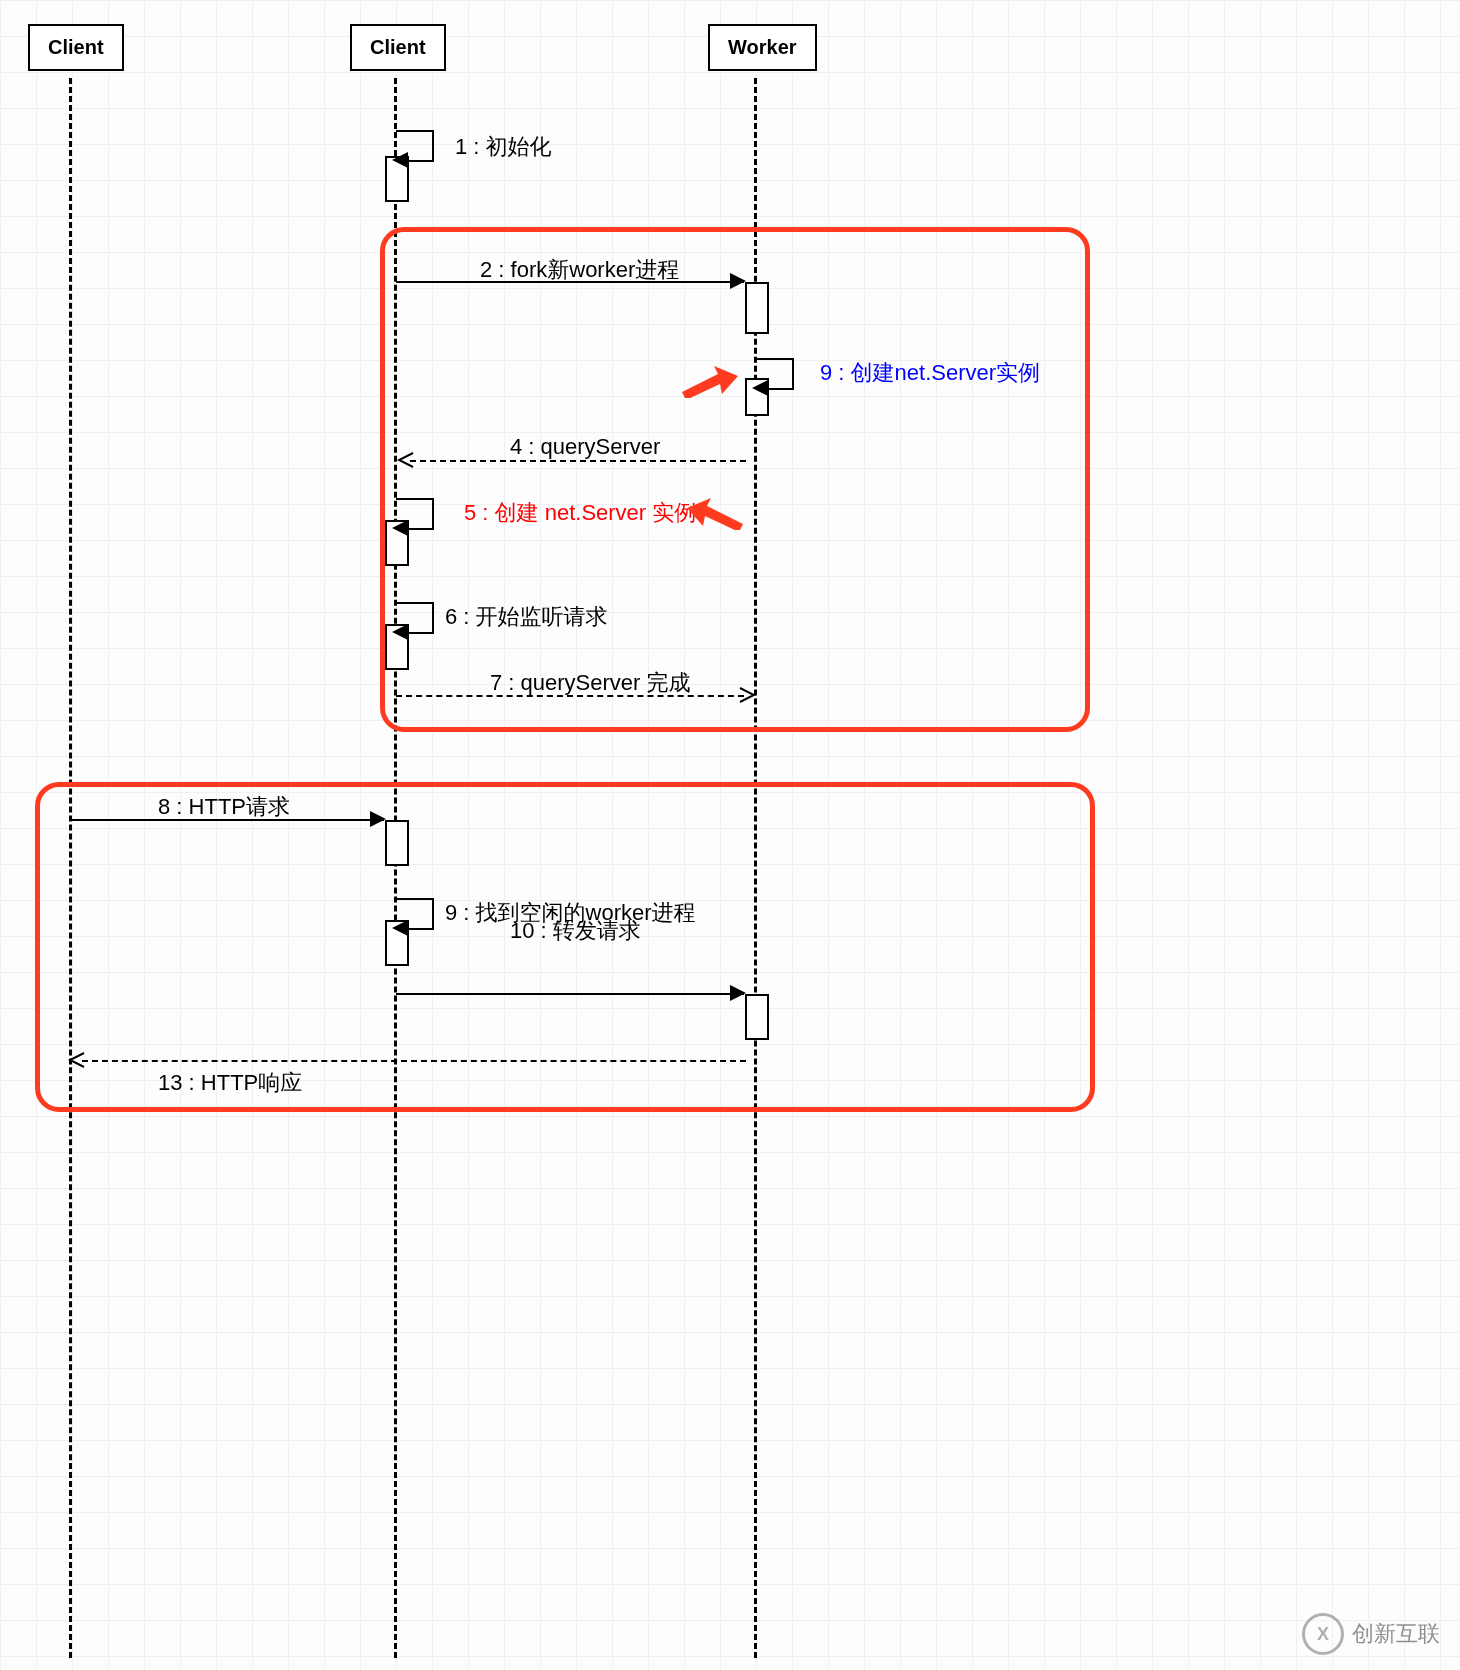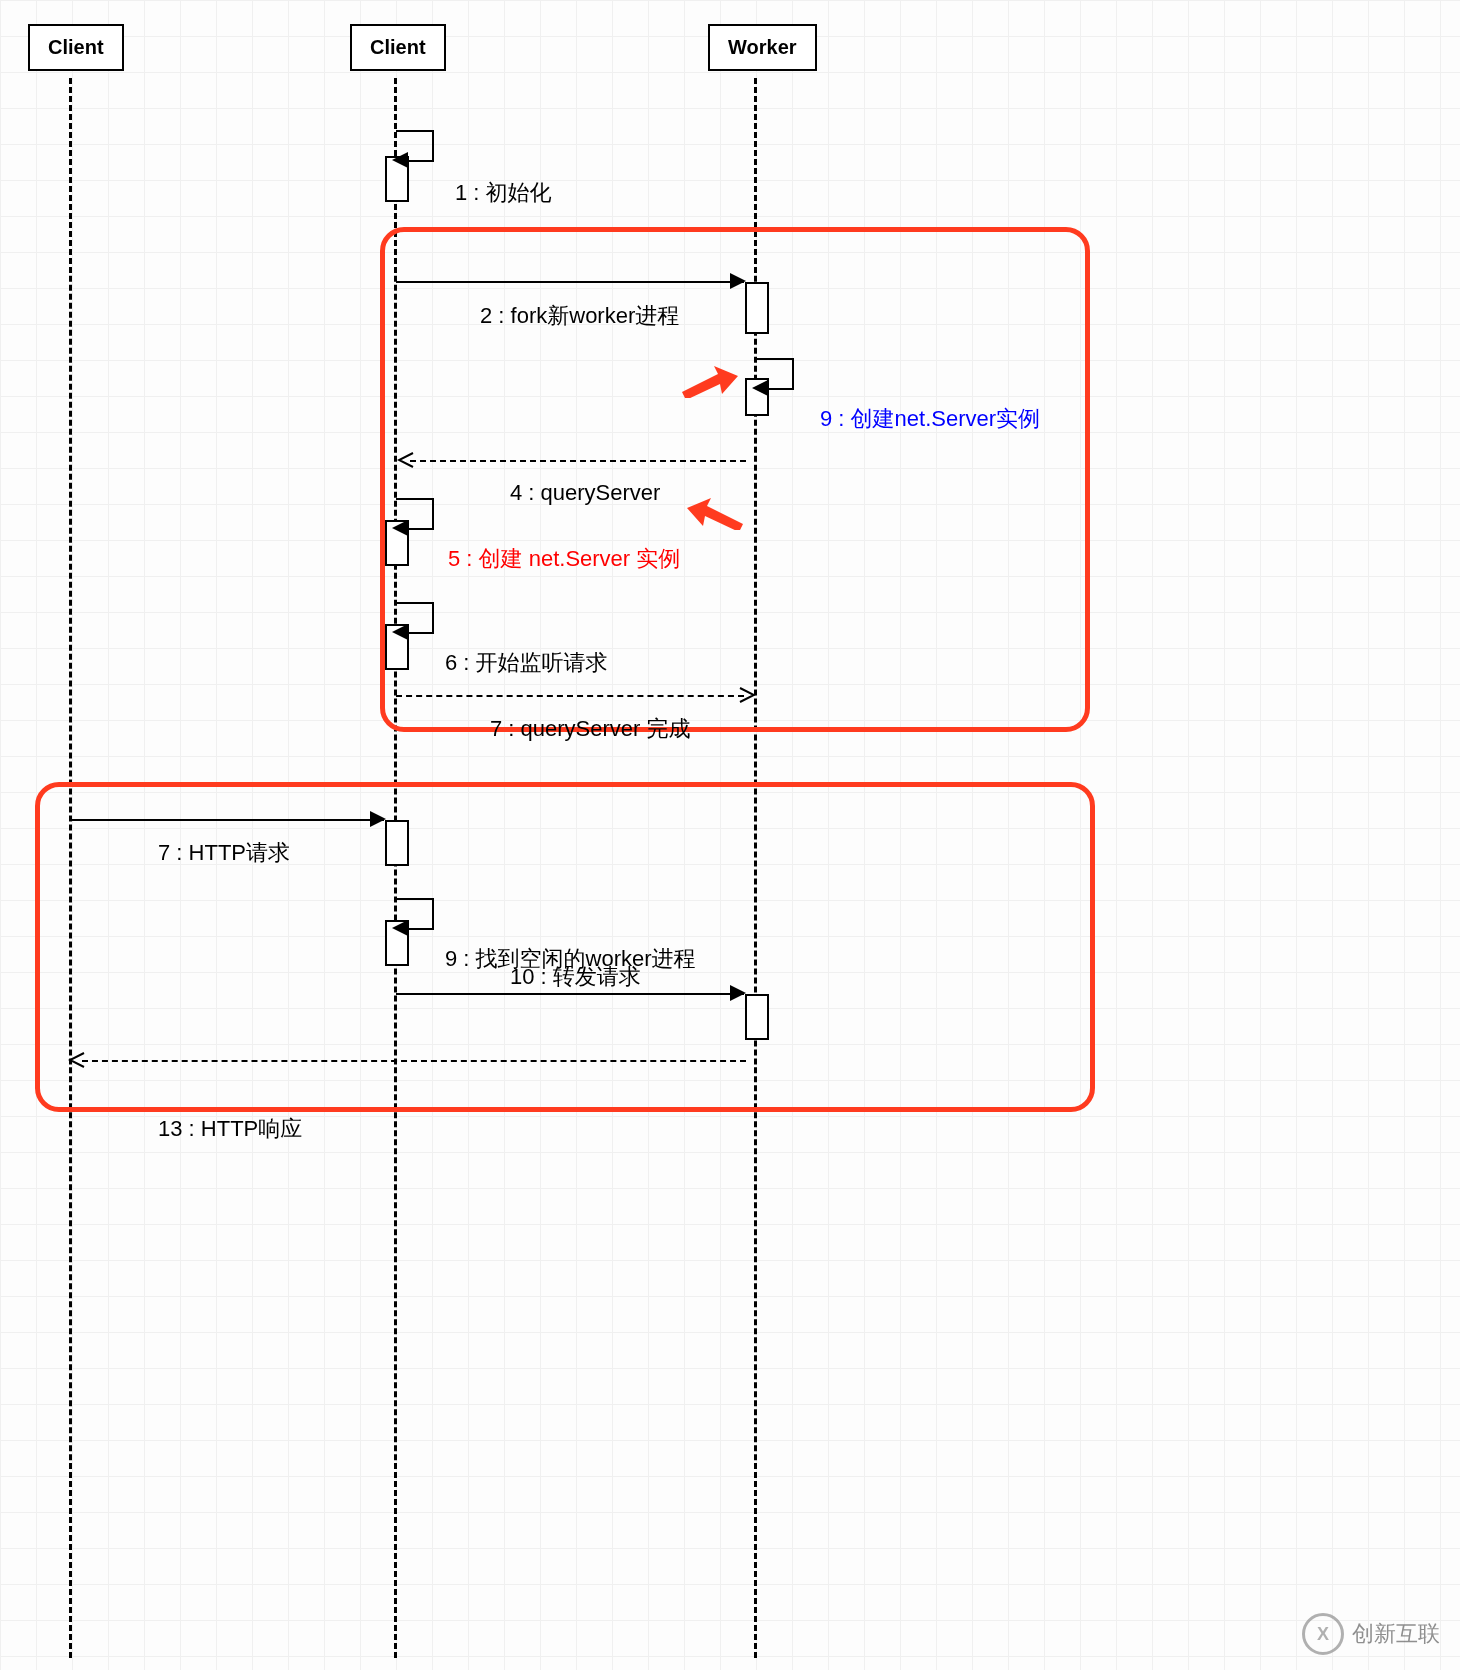--- a/index.html
+++ b/index.html
@@ -46,21 +46,20 @@
     width: 20px;
     border: 2px solid #000;
     background: #fff;
   }
   .msg-label {
     position: absolute;
     font-size: 22px;
     color: #000;
     background: transparent;
     white-space: nowrap;
-    margin-top: 46px;
   }
   .highlight-box {
     position: absolute;
     border: 5px solid #ff3b1f;
     border-radius: 24px;
     background: transparent;
     pointer-events: none;
   }
   .arrow-line {
     position: absolute;
@@ -173,37 +172,37 @@
   <div class="arrow-line dashed" style="left:410px; top:460px; width:336px;"></div>
   <svg style="position:absolute; left:397px; top:451px;" width="18" height="18">
       <path d="M16 2 L2 9 L16 16" stroke="#000" stroke-width="2" fill="none"></path>
     </svg>
   <div class="msg-label" style="left:510px; top:434px;">4 : queryServer</div>
 
   <div class="self-loop-h" style="left:396px; top:498px; width:36px;"></div>
   <div class="self-loop-v" style="left:432px; top:498px; height:30px;"></div>
   <div class="self-loop-h" style="left:408px; top:528px; width:26px;"></div>
   <div class="arrowhead left-solid" style="left:392px; top:520px;"></div>
-  <div class="msg-label" style="left:448px; top:498px; color:#FF0000;">5 : 创建 net.Server 实例</div>
+  <div class="msg-label" style="left:464px; top:498px; color:#FF0000;">5 : 创建 net.Server 实例</div>
 
   <div class="self-loop-h" style="left:396px; top:602px; width:36px;"></div>
   <div class="self-loop-v" style="left:432px; top:602px; height:30px;"></div>
   <div class="self-loop-h" style="left:408px; top:632px; width:26px;"></div>
   <div class="arrowhead left-solid" style="left:392px; top:624px;"></div>
   <div class="msg-label" style="left:445px; top:602px;">6 : 开始监听请求</div>
 
   <div class="arrow-line dashed" style="left:396px; top:695px; width:348px;"></div>
   <svg style="position:absolute; left:738px; top:686px;" width="18" height="18">
       <path d="M2 2 L16 9 L2 16" stroke="#000" stroke-width="2" fill="none"></path>
     </svg>
   <div class="msg-label" style="left:490px; top:668px;">7 : queryServer 完成</div>
 
   <div class="arrow-line" style="left:72px; top:819px; width:312px;"></div>
   <div class="arrowhead right-solid" style="left:370px; top:811px;"></div>
-  <div class="msg-label" style="left:158px; top:792px;">7 : HTTP请求</div>
+  <div class="msg-label" style="left:158px; top:792px;">8 : HTTP请求</div>
 
   <div class="self-loop-h" style="left:396px; top:898px; width:36px;"></div>
   <div class="self-loop-v" style="left:432px; top:898px; height:30px;"></div>
   <div class="self-loop-h" style="left:408px; top:928px; width:26px;"></div>
   <div class="arrowhead left-solid" style="left:392px; top:920px;"></div>
   <div class="msg-label" style="left:445px; top:898px;">9 : 找到空闲的worker进程</div>
 
   <div class="arrow-line" style="left:396px; top:993px; width:348px;"></div>
   <div class="arrowhead right-solid" style="left:730px; top:985px;"></div>
   <div class="msg-label" style="left:510px; top:916px;">10 : 转发请求</div>

